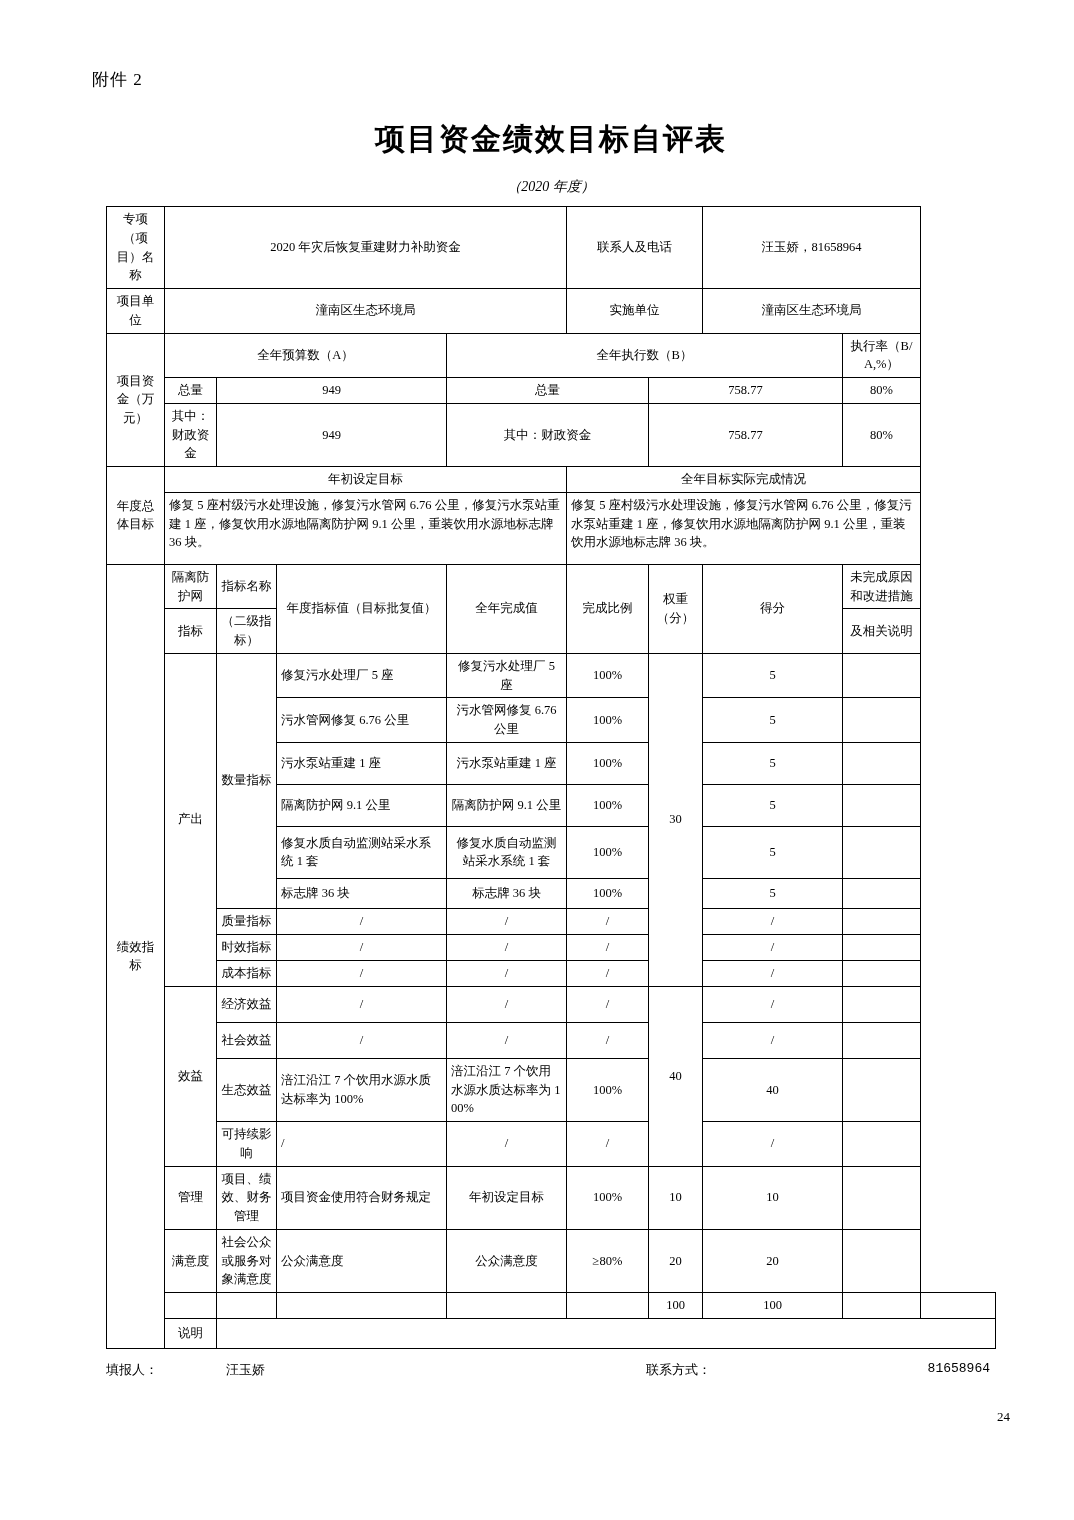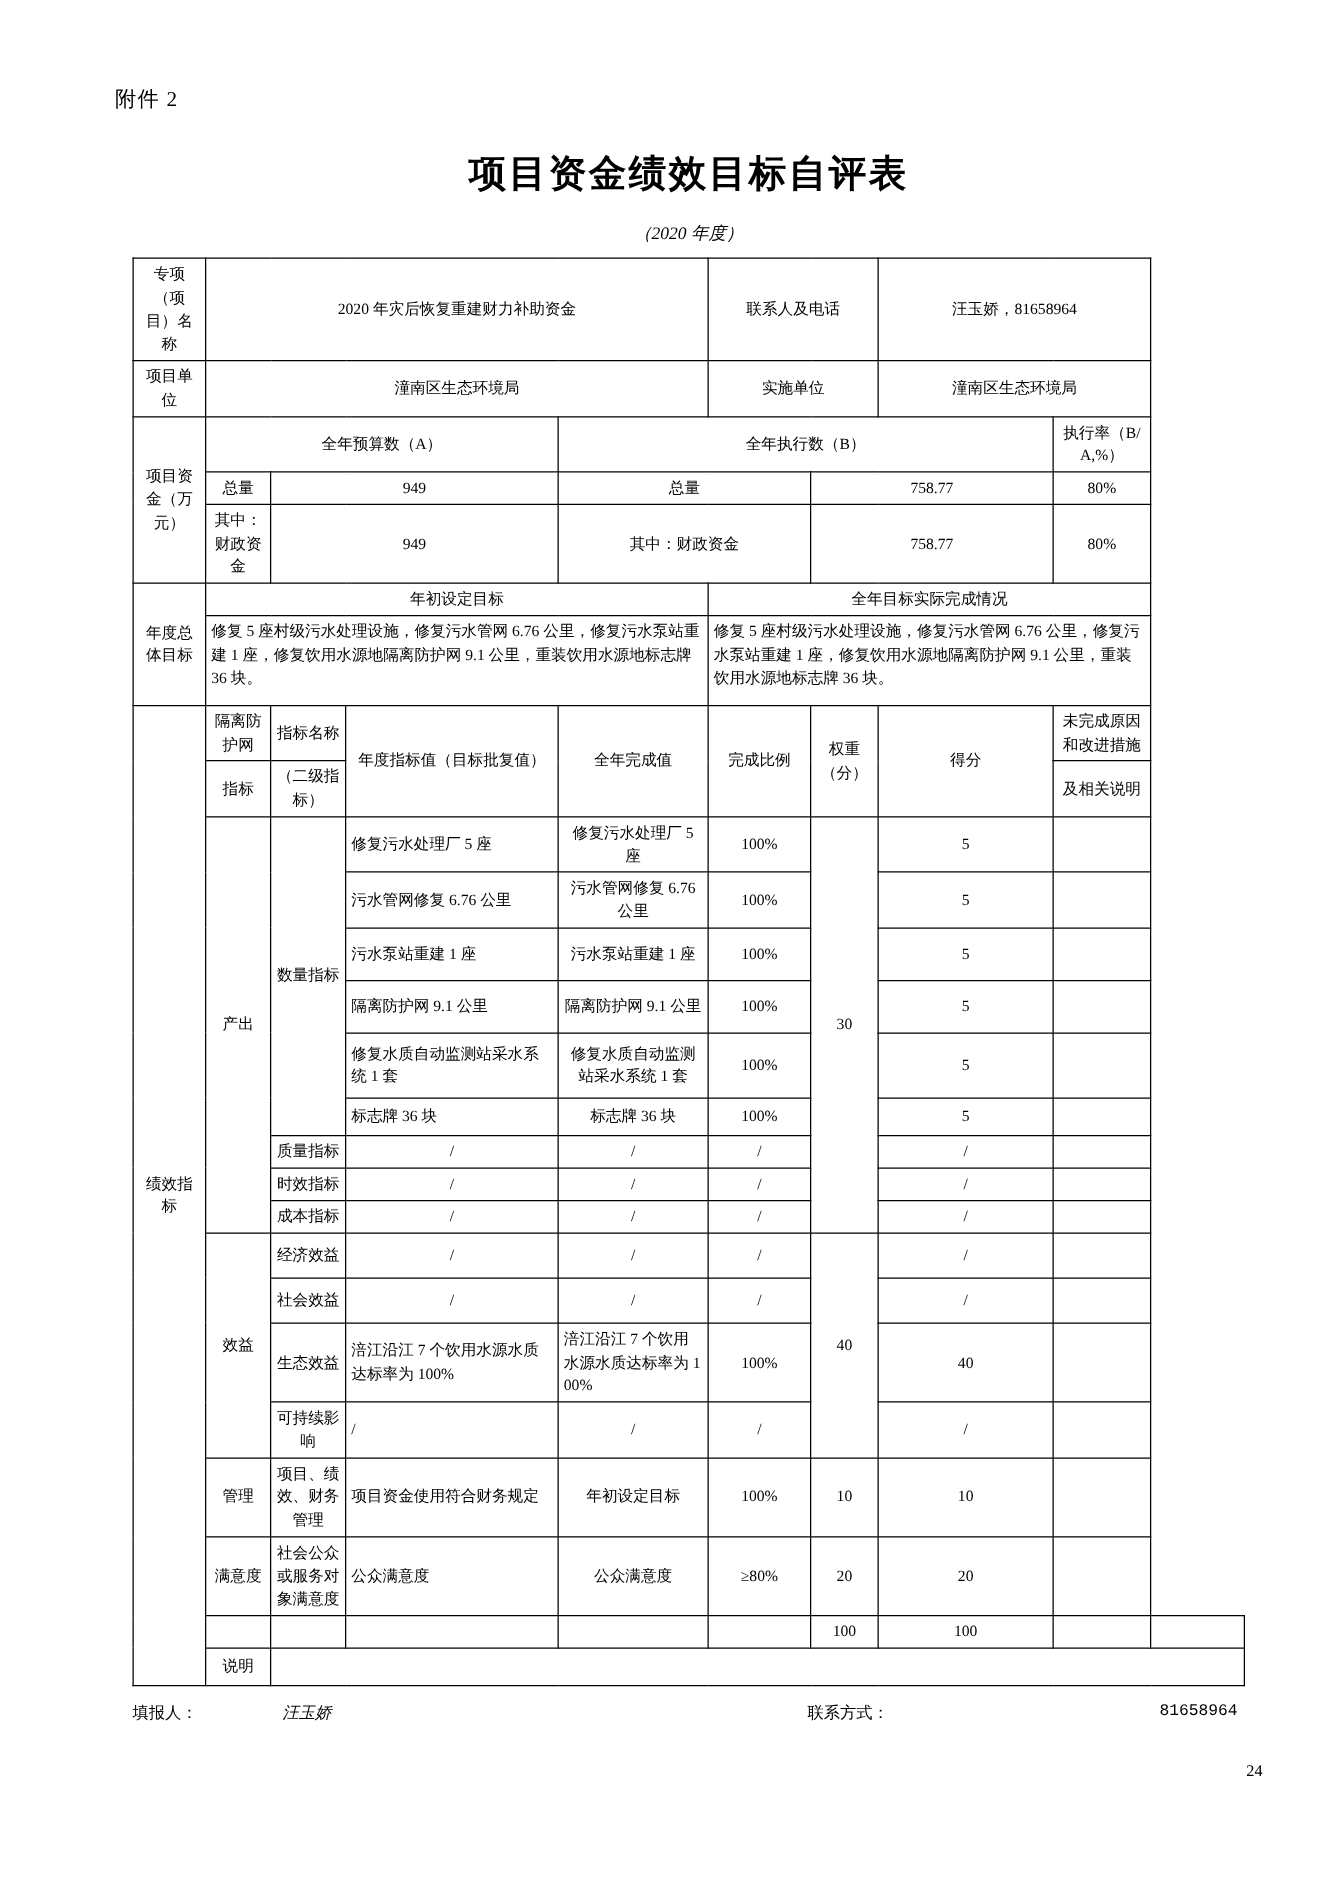--- a/index.html
+++ b/index.html
@@ -64,21 +64,21 @@
   }
   .small { font-size: 11.5px; }
   .footer-row {
     width: 890px;
     margin: 6px auto 0 auto;
     display: flex;
     font-size: 13px;
     padding-top: 6px;
   }
   .footer-row .f1 { width: 120px; }
-  .footer-row .f2 { width: 420px; font-style: italic; }
+  .footer-row .f2 { width: 420px; }
   .footer-row .f3 { width: 150px; }
   .footer-row .f4 { flex: 1; text-align: right; padding-right: 6px; font-family: Liberation Mono, monospace;}
   .pagenum {
     text-align: right;
     font-size: 13px;
     margin-top: 30px;
   }
 </style>
 </head>
 <body>

